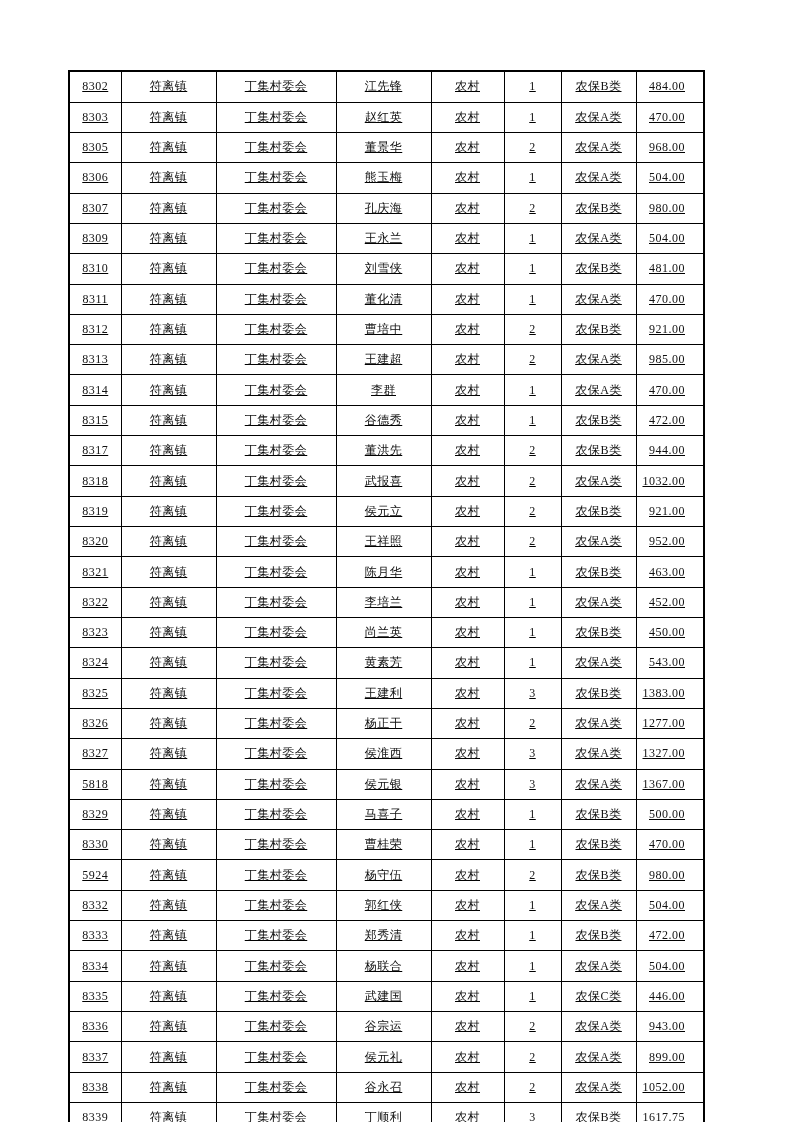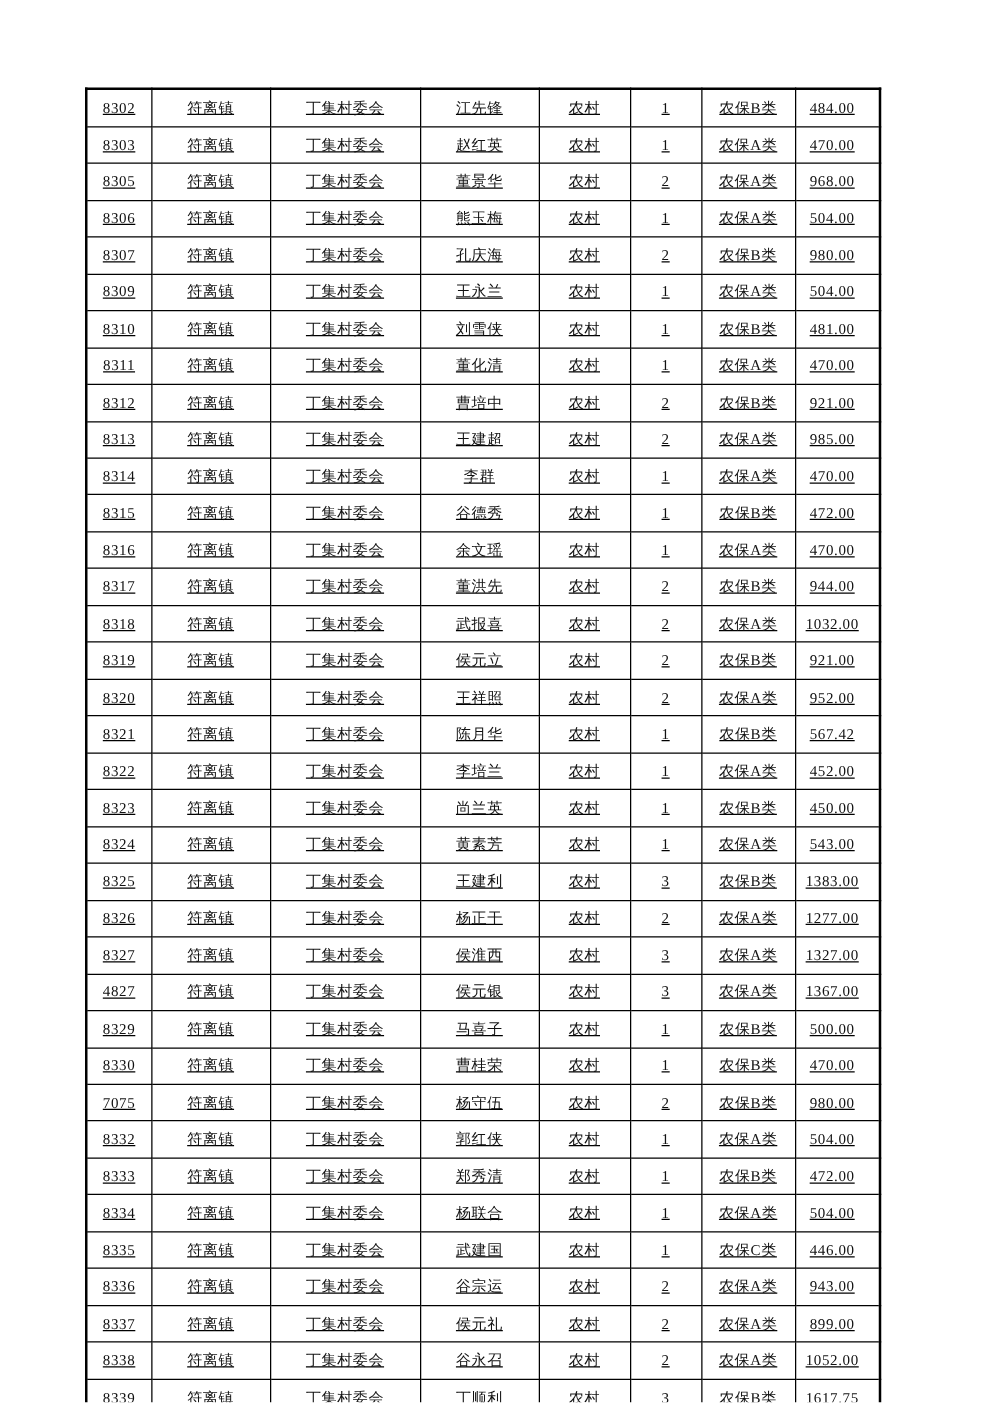--- a/index.html
+++ b/index.html
@@ -31,22 +31,22 @@
     font-size: 12px;
     color: #111111;
     text-align: center;
     vertical-align: middle;
     white-space: nowrap;
     overflow: hidden;
     padding: 0;
     letter-spacing: 0.5px;
   }
   table.data-table td.amount {
-    text-align: center;
-    padding-right: 8px;
+    text-align: right;
+    padding-right: 18px;
     letter-spacing: 0.5px;
   }
 </style>
 </head>
 <body>
 
 <div class="page">
   <table class="data-table">
     <colgroup>
         <col style="width: 52px;">
@@ -173,171 +173,161 @@
           <td>8315</td>
           <td>符离镇</td>
           <td>丁集村委会</td>
           <td>谷德秀</td>
           <td>农村</td>
           <td>1</td>
           <td>农保B类</td>
           <td class="amount">472.00</td>
         </tr>
         <tr>
-          <td>8316</td>
-          <td>符离镇</td>
-          <td>丁集村委会</td>
-          <td>余文瑶</td>
-          <td>农村</td>
-          <td>1</td>
-          <td>农保A类</td>
+          <td>8317</td>
+          <td>符离镇</td>
+          <td>丁集村委会</td>
+          <td>董洪先</td>
+          <td>农村</td>
+          <td>2</td>
+          <td>农保B类</td>
+          <td class="amount">944.00</td>
+        </tr>
+        <tr>
+          <td>8318</td>
+          <td>符离镇</td>
+          <td>丁集村委会</td>
+          <td>武报喜</td>
+          <td>农村</td>
+          <td>2</td>
+          <td>农保A类</td>
+          <td class="amount">1032.00</td>
+        </tr>
+        <tr>
+          <td>8319</td>
+          <td>符离镇</td>
+          <td>丁集村委会</td>
+          <td>侯元立</td>
+          <td>农村</td>
+          <td>2</td>
+          <td>农保B类</td>
+          <td class="amount">921.00</td>
+        </tr>
+        <tr>
+          <td>8320</td>
+          <td>符离镇</td>
+          <td>丁集村委会</td>
+          <td>王祥照</td>
+          <td>农村</td>
+          <td>2</td>
+          <td>农保A类</td>
+          <td class="amount">952.00</td>
+        </tr>
+        <tr>
+          <td>8321</td>
+          <td>符离镇</td>
+          <td>丁集村委会</td>
+          <td>陈月华</td>
+          <td>农村</td>
+          <td>1</td>
+          <td>农保B类</td>
+          <td class="amount">463.00</td>
+        </tr>
+        <tr>
+          <td>8322</td>
+          <td>符离镇</td>
+          <td>丁集村委会</td>
+          <td>李培兰</td>
+          <td>农村</td>
+          <td>1</td>
+          <td>农保A类</td>
+          <td class="amount">452.00</td>
+        </tr>
+        <tr>
+          <td>8323</td>
+          <td>符离镇</td>
+          <td>丁集村委会</td>
+          <td>尚兰英</td>
+          <td>农村</td>
+          <td>1</td>
+          <td>农保B类</td>
+          <td class="amount">450.00</td>
+        </tr>
+        <tr>
+          <td>8324</td>
+          <td>符离镇</td>
+          <td>丁集村委会</td>
+          <td>黄素芳</td>
+          <td>农村</td>
+          <td>1</td>
+          <td>农保A类</td>
+          <td class="amount">543.00</td>
+        </tr>
+        <tr>
+          <td>8325</td>
+          <td>符离镇</td>
+          <td>丁集村委会</td>
+          <td>王建利</td>
+          <td>农村</td>
+          <td>3</td>
+          <td>农保B类</td>
+          <td class="amount">1383.00</td>
+        </tr>
+        <tr>
+          <td>8326</td>
+          <td>符离镇</td>
+          <td>丁集村委会</td>
+          <td>杨正干</td>
+          <td>农村</td>
+          <td>2</td>
+          <td>农保A类</td>
+          <td class="amount">1277.00</td>
+        </tr>
+        <tr>
+          <td>8327</td>
+          <td>符离镇</td>
+          <td>丁集村委会</td>
+          <td>侯淮西</td>
+          <td>农村</td>
+          <td>3</td>
+          <td>农保A类</td>
+          <td class="amount">1327.00</td>
+        </tr>
+        <tr>
+          <td>5818</td>
+          <td>符离镇</td>
+          <td>丁集村委会</td>
+          <td>侯元银</td>
+          <td>农村</td>
+          <td>3</td>
+          <td>农保A类</td>
+          <td class="amount">1367.00</td>
+        </tr>
+        <tr>
+          <td>8329</td>
+          <td>符离镇</td>
+          <td>丁集村委会</td>
+          <td>马喜子</td>
+          <td>农村</td>
+          <td>1</td>
+          <td>农保B类</td>
+          <td class="amount">500.00</td>
+        </tr>
+        <tr>
+          <td>8330</td>
+          <td>符离镇</td>
+          <td>丁集村委会</td>
+          <td>曹桂荣</td>
+          <td>农村</td>
+          <td>1</td>
+          <td>农保B类</td>
           <td class="amount">470.00</td>
         </tr>
         <tr>
-          <td>8317</td>
-          <td>符离镇</td>
-          <td>丁集村委会</td>
-          <td>董洪先</td>
-          <td>农村</td>
-          <td>2</td>
-          <td>农保B类</td>
-          <td class="amount">944.00</td>
-        </tr>
-        <tr>
-          <td>8318</td>
-          <td>符离镇</td>
-          <td>丁集村委会</td>
-          <td>武报喜</td>
-          <td>农村</td>
-          <td>2</td>
-          <td>农保A类</td>
-          <td class="amount">1032.00</td>
-        </tr>
-        <tr>
-          <td>8319</td>
-          <td>符离镇</td>
-          <td>丁集村委会</td>
-          <td>侯元立</td>
-          <td>农村</td>
-          <td>2</td>
-          <td>农保B类</td>
-          <td class="amount">921.00</td>
-        </tr>
-        <tr>
-          <td>8320</td>
-          <td>符离镇</td>
-          <td>丁集村委会</td>
-          <td>王祥照</td>
-          <td>农村</td>
-          <td>2</td>
-          <td>农保A类</td>
-          <td class="amount">952.00</td>
-        </tr>
-        <tr>
-          <td>8321</td>
-          <td>符离镇</td>
-          <td>丁集村委会</td>
-          <td>陈月华</td>
-          <td>农村</td>
-          <td>1</td>
-          <td>农保B类</td>
-          <td class="amount">567.42</td>
-        </tr>
-        <tr>
-          <td>8322</td>
-          <td>符离镇</td>
-          <td>丁集村委会</td>
-          <td>李培兰</td>
-          <td>农村</td>
-          <td>1</td>
-          <td>农保A类</td>
-          <td class="amount">452.00</td>
-        </tr>
-        <tr>
-          <td>8323</td>
-          <td>符离镇</td>
-          <td>丁集村委会</td>
-          <td>尚兰英</td>
-          <td>农村</td>
-          <td>1</td>
-          <td>农保B类</td>
-          <td class="amount">450.00</td>
-        </tr>
-        <tr>
-          <td>8324</td>
-          <td>符离镇</td>
-          <td>丁集村委会</td>
-          <td>黄素芳</td>
-          <td>农村</td>
-          <td>1</td>
-          <td>农保A类</td>
-          <td class="amount">543.00</td>
-        </tr>
-        <tr>
-          <td>8325</td>
-          <td>符离镇</td>
-          <td>丁集村委会</td>
-          <td>王建利</td>
-          <td>农村</td>
-          <td>3</td>
-          <td>农保B类</td>
-          <td class="amount">1383.00</td>
-        </tr>
-        <tr>
-          <td>8326</td>
-          <td>符离镇</td>
-          <td>丁集村委会</td>
-          <td>杨正干</td>
-          <td>农村</td>
-          <td>2</td>
-          <td>农保A类</td>
-          <td class="amount">1277.00</td>
-        </tr>
-        <tr>
-          <td>8327</td>
-          <td>符离镇</td>
-          <td>丁集村委会</td>
-          <td>侯淮西</td>
-          <td>农村</td>
-          <td>3</td>
-          <td>农保A类</td>
-          <td class="amount">1327.00</td>
-        </tr>
-        <tr>
-          <td>4827</td>
-          <td>符离镇</td>
-          <td>丁集村委会</td>
-          <td>侯元银</td>
-          <td>农村</td>
-          <td>3</td>
-          <td>农保A类</td>
-          <td class="amount">1367.00</td>
-        </tr>
-        <tr>
-          <td>8329</td>
-          <td>符离镇</td>
-          <td>丁集村委会</td>
-          <td>马喜子</td>
-          <td>农村</td>
-          <td>1</td>
-          <td>农保B类</td>
-          <td class="amount">500.00</td>
-        </tr>
-        <tr>
-          <td>8330</td>
-          <td>符离镇</td>
-          <td>丁集村委会</td>
-          <td>曹桂荣</td>
-          <td>农村</td>
-          <td>1</td>
-          <td>农保B类</td>
-          <td class="amount">470.00</td>
-        </tr>
-        <tr>
-          <td>7075</td>
+          <td>5924</td>
           <td>符离镇</td>
           <td>丁集村委会</td>
           <td>杨守伍</td>
           <td>农村</td>
           <td>2</td>
           <td>农保B类</td>
           <td class="amount">980.00</td>
         </tr>
         <tr>
           <td>8332</td>

